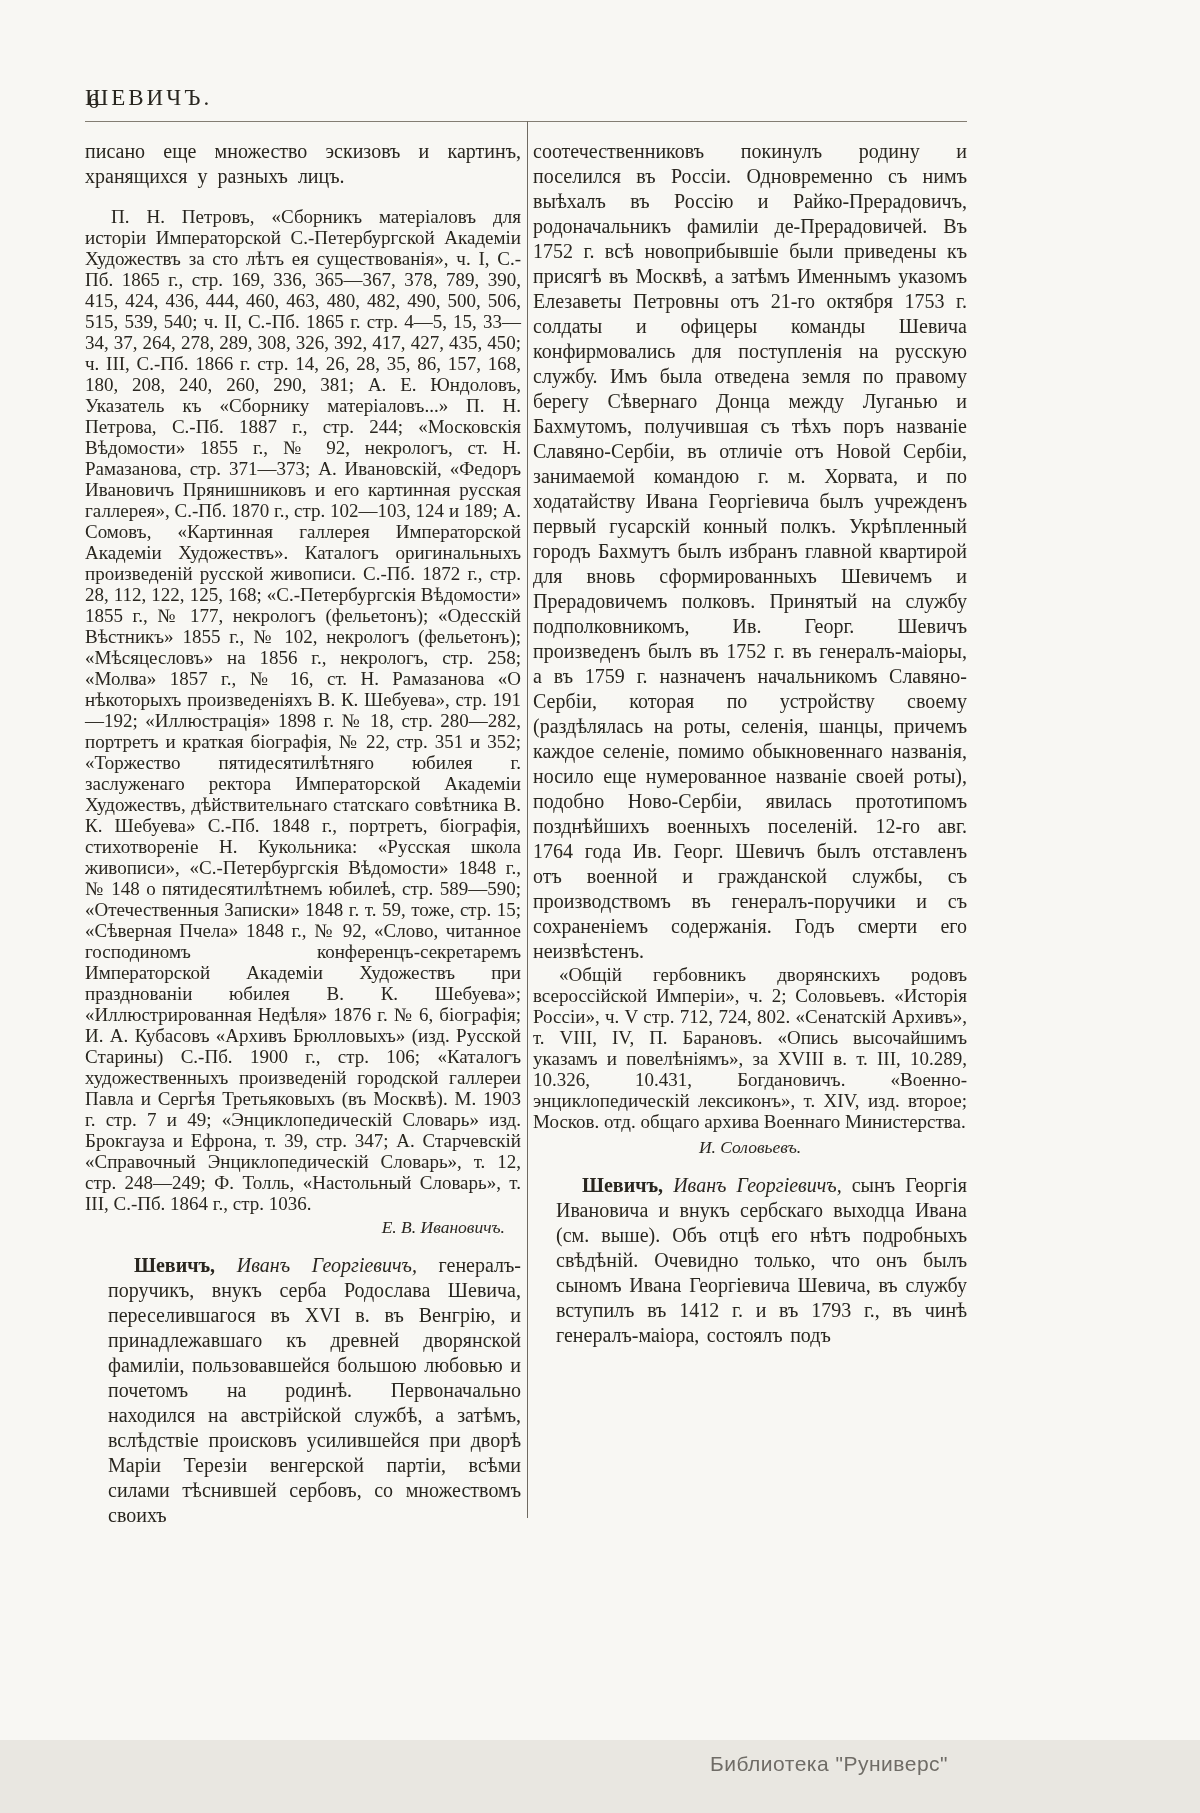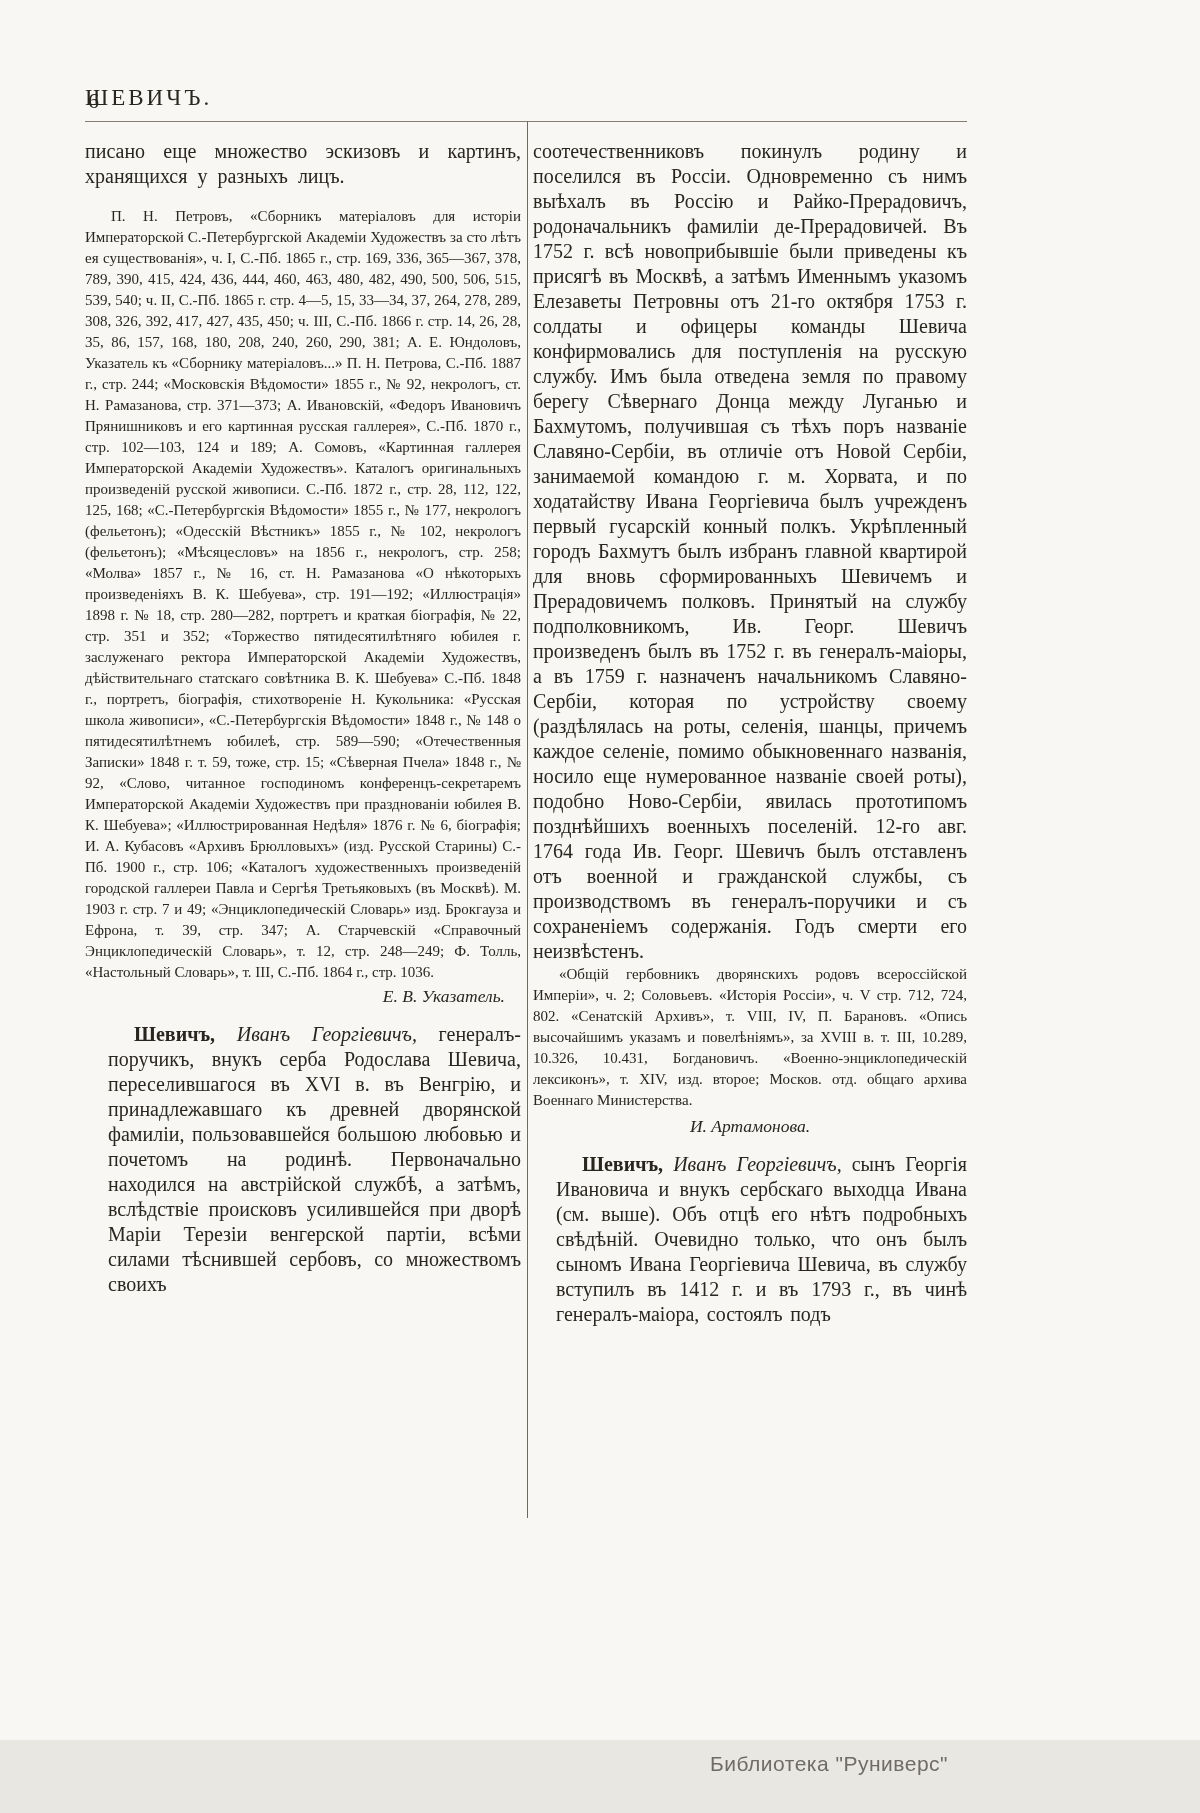--- a/index.html
+++ b/index.html
@@ -16,21 +16,21 @@
   .page-number{position:absolute;left:88px;top:88px;font-size:22px;}
   .running-title{position:absolute;left:85px;top:85px;width:882px;font-size:23px;letter-spacing:3px;}
   .header-rule{position:absolute;left:85px;top:121px;width:882px;height:1px;background:#837d72;}
   .column-divider{position:absolute;left:527px;top:121px;width:1px;height:1397px;background:#6f6a61;}
   .columns{position:absolute;left:85px;top:139px;width:882px;display:flex;align-items:flex-start;}
   .col-left{width:436px;}
   .col-right{width:434px;margin-left:12px;}
   p{margin:0;}
   .body-text{font-size:20px;line-height:25px;text-align:justify;word-spacing:1.5px;}
   .continuation{word-spacing:5px;margin-bottom:17px;}
-  .small-text{font-size:15px;line-height:21px;text-align:justify;}
+  .small-text{font-size:19px;line-height:21px;text-align:justify;}
   .indent{text-indent:26px;}
   .signature{font-size:17.5px;font-style:italic;text-align:right;margin:3px 16px 15px 0;}
   .signature.centered{text-align:center;margin:5px 0 15px 0;}
   .entry{text-indent:26px;word-spacing:2.5px;margin-left:23px;}
   .headword{font-weight:bold;}
   .person{font-style:italic;}
   .bottom-strip{position:absolute;left:0;top:1740px;width:1200px;height:73px;background:#e9e7e1;}
   .watermark{position:absolute;left:710px;top:1752px;font-family:"Liberation Sans",sans-serif;font-size:21px;color:#6f6c66;letter-spacing:0.5px;}
 </style>
 </head>
@@ -41,32 +41,32 @@
   <span class="page-number">6</span>
   <div class="running-title">ШЕВИЧЪ.</div>
   <div class="header-rule"></div>
   <div class="column-divider"></div>
 
   <div class="columns">
 
     <div class="col-left">
       <p class="body-text continuation">писано еще множество эскизовъ и картинъ, хранящихся у разныхъ лицъ.</p>
       <p class="small-text indent">П. Н. Петровъ, «Сборникъ матеріаловъ для исторіи Императорской С.-Петербургской Академіи Художествъ за сто лѣтъ ея существованія», ч. I, С.-Пб. 1865 г., стр. 169, 336, 365—367, 378, 789, 390, 415, 424, 436, 444, 460, 463, 480, 482, 490, 500, 506, 515, 539, 540; ч. II, С.-Пб. 1865 г. стр. 4—5, 15, 33—34, 37, 264, 278, 289, 308, 326, 392, 417, 427, 435, 450; ч. III, С.-Пб. 1866 г. стр. 14, 26, 28, 35, 86, 157, 168, 180, 208, 240, 260, 290, 381; А. Е. Юндоловъ, Указатель къ «Сборнику матеріаловъ...» П. Н. Петрова, С.-Пб. 1887 г., стр. 244; «Московскія Вѣдомости» 1855 г., № 92, некрологъ, ст. Н. Рамазанова, стр. 371—373; А. Ивановскій, «Федоръ Ивановичъ Прянишниковъ и его картинная русская галлерея», С.-Пб. 1870 г., стр. 102—103, 124 и 189; А. Сомовъ, «Картинная галлерея Императорской Академіи Художествъ». Каталогъ оригинальныхъ произведеній русской живописи. С.-Пб. 1872 г., стр. 28, 112, 122, 125, 168; «С.-Петербургскія Вѣдомости» 1855 г., № 177, некрологъ (фельетонъ); «Одесскій Вѣстникъ» 1855 г., № 102, некрологъ (фельетонъ); «Мѣсяцесловъ» на 1856 г., некрологъ, стр. 258; «Молва» 1857 г., № 16, ст. Н. Рамазанова «О нѣкоторыхъ произведеніяхъ В. К. Шебуева», стр. 191—192; «Иллюстрація» 1898 г. № 18, стр. 280—282, портретъ и краткая біографія, № 22, стр. 351 и 352; «Торжество пятидесятилѣтняго юбилея г. заслуженаго ректора Императорской Академіи Художествъ, дѣйствительнаго статскаго совѣтника В. К. Шебуева» С.-Пб. 1848 г., портретъ, біографія, стихотвореніе Н. Кукольника: «Русская школа живописи», «С.-Петербургскія Вѣдомости» 1848 г., № 148 о пятидесятилѣтнемъ юбилеѣ, стр. 589—590; «Отечественныя Записки» 1848 г. т. 59, тоже, стр. 15; «Сѣверная Пчела» 1848 г., № 92, «Слово, читанное господиномъ конференцъ-секретаремъ Императорской Академіи Художествъ при празднованіи юбилея В. К. Шебуева»; «Иллюстрированная Недѣля» 1876 г. № 6, біографія; И. А. Кубасовъ «Архивъ Брюлловыхъ» (изд. Русской Старины) С.-Пб. 1900 г., стр. 106; «Каталогъ художественныхъ произведеній городской галлереи Павла и Сергѣя Третьяковыхъ (въ Москвѣ). М. 1903 г. стр. 7 и 49; «Энциклопедическій Словарь» изд. Брокгауза и Ефрона, т. 39, стр. 347; А. Старчевскій «Справочный Энциклопедическій Словарь», т. 12, стр. 248—249; Ф. Толль, «Настольный Словарь», т. III, С.-Пб. 1864 г., стр. 1036.</p>
-      <p class="signature">Е. В. Указатель.</p>
+      <p class="signature">Е. В. Ивановичъ.</p>
       <p class="body-text entry">
         <span class="headword">Шевичъ,</span>
         <span class="person">Иванъ Георгіевичъ,</span>
         <span>генералъ-поручикъ, внукъ серба Родослава Шевича, переселившагося въ XVI в. въ Венгрію, и принадлежавшаго къ древней дворянской фамиліи, пользовавшейся большою любовью и почетомъ на родинѣ. Первоначально находился на австрійской службѣ, а затѣмъ, вслѣдствіе происковъ усилившейся при дворѣ Маріи Терезіи венгерской партіи, всѣми силами тѣснившей сербовъ, со множествомъ своихъ</span>
       </p>
     </div>
 
     <div class="col-right">
       <p class="body-text">соотечественниковъ покинулъ родину и поселился въ Россіи. Одновременно съ нимъ выѣхалъ въ Россію и Райко-Прерадовичъ, родоначальникъ фамиліи де-Прерадовичей. Въ 1752 г. всѣ новоприбывшіе были приведены къ присягѣ въ Москвѣ, а затѣмъ Именнымъ указомъ Елезаветы Петровны отъ 21-го октября 1753 г. солдаты и офицеры команды Шевича конфирмовались для поступленія на русскую службу. Имъ была отведена земля по правому берегу Сѣвернаго Донца между Луганью и Бахмутомъ, получившая съ тѣхъ поръ названіе Славяно-Сербіи, въ отличіе отъ Новой Сербіи, занимаемой командою г. м. Хорвата, и по ходатайству Ивана Георгіевича былъ учрежденъ первый гусарскій конный полкъ. Укрѣпленный городъ Бахмутъ былъ избранъ главной квартирой для вновь сформированныхъ Шевичемъ и Прерадовичемъ полковъ. Принятый на службу подполковникомъ, Ив. Георг. Шевичъ произведенъ былъ въ 1752 г. въ генералъ-маіоры, а въ 1759 г. назначенъ начальникомъ Славяно-Сербіи, которая по устройству своему (раздѣлялась на роты, селенія, шанцы, причемъ каждое селеніе, помимо обыкновеннаго названія, носило еще нумерованное названіе своей роты), подобно Ново-Сербіи, явилась прототипомъ позднѣйшихъ военныхъ поселеній. 12-го авг. 1764 года Ив. Георг. Шевичъ былъ отставленъ отъ военной и гражданской службы, съ производствомъ въ генералъ-поручики и съ сохраненіемъ содержанія. Годъ смерти его неизвѣстенъ.</p>
       <p class="small-text indent">«Общій гербовникъ дворянскихъ родовъ всероссійской Имперіи», ч. 2; Соловьевъ. «Исторія Россіи», ч. V стр. 712, 724, 802. «Сенатскій Архивъ», т. VIII, IV, П. Барановъ. «Опись высочайшимъ указамъ и повелѣніямъ», за XVIII в. т. III, 10.289, 10.326, 10.431, Богдановичъ. «Военно-энциклопедическій лексиконъ», т. XIV, изд. второе; Москов. отд. общаго архива Военнаго Министерства.</p>
-      <p class="signature centered">И. Артамонова.</p>
+      <p class="signature centered">И. Соловьевъ.</p>
       <p class="body-text entry">
         <span class="headword">Шевичъ,</span>
         <span class="person">Иванъ Георгіевичъ,</span>
         <span>сынъ Георгія Ивановича и внукъ сербскаго выходца Ивана (см. выше). Объ отцѣ его нѣтъ подробныхъ свѣдѣній. Очевидно только, что онъ былъ сыномъ Ивана Георгіевича Шевича, въ службу вступилъ въ 1412 г. и въ 1793 г., въ чинѣ генералъ-маіора, состоялъ подъ</span>
       </p>
     </div>
 
   </div>
 
   <div class="bottom-strip"></div>

